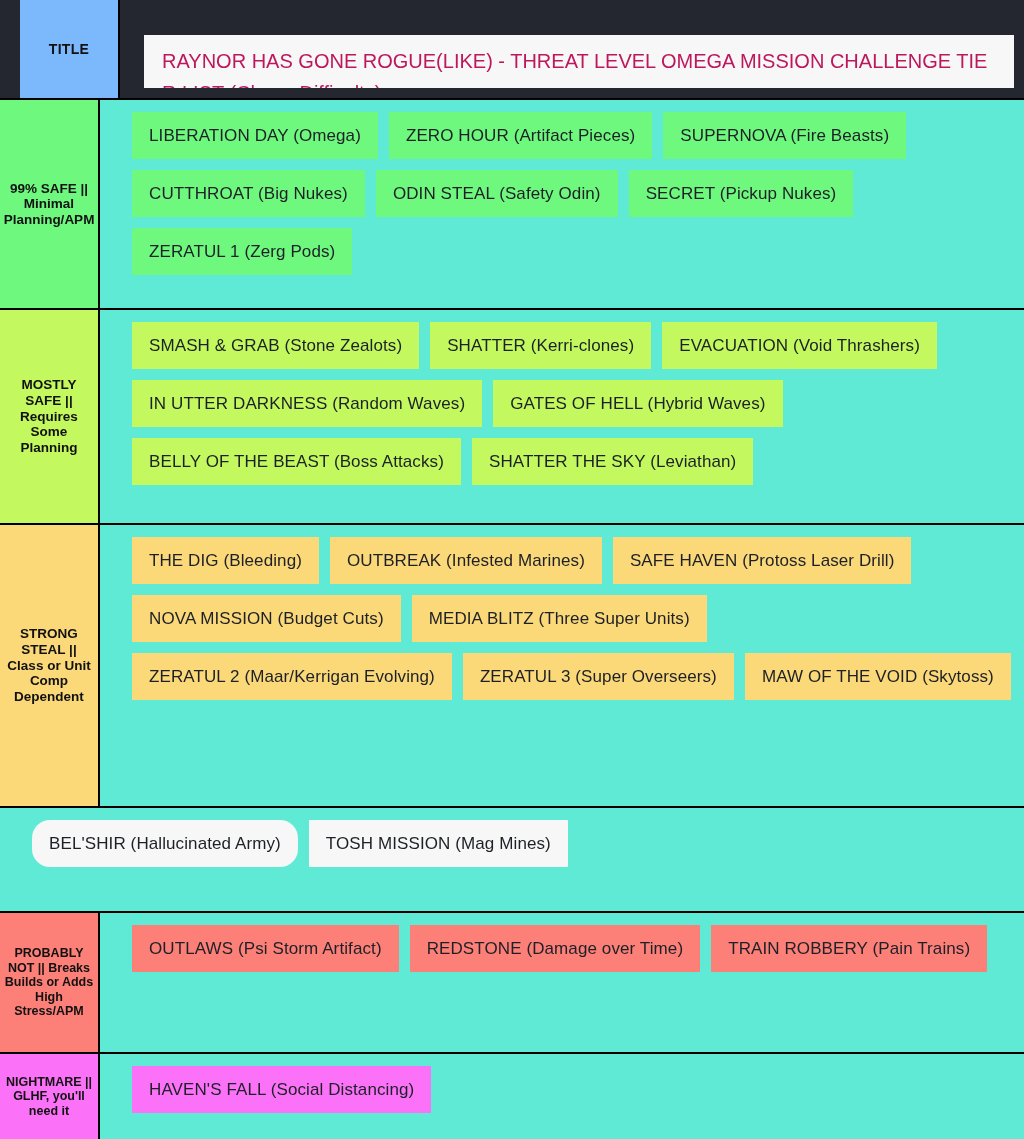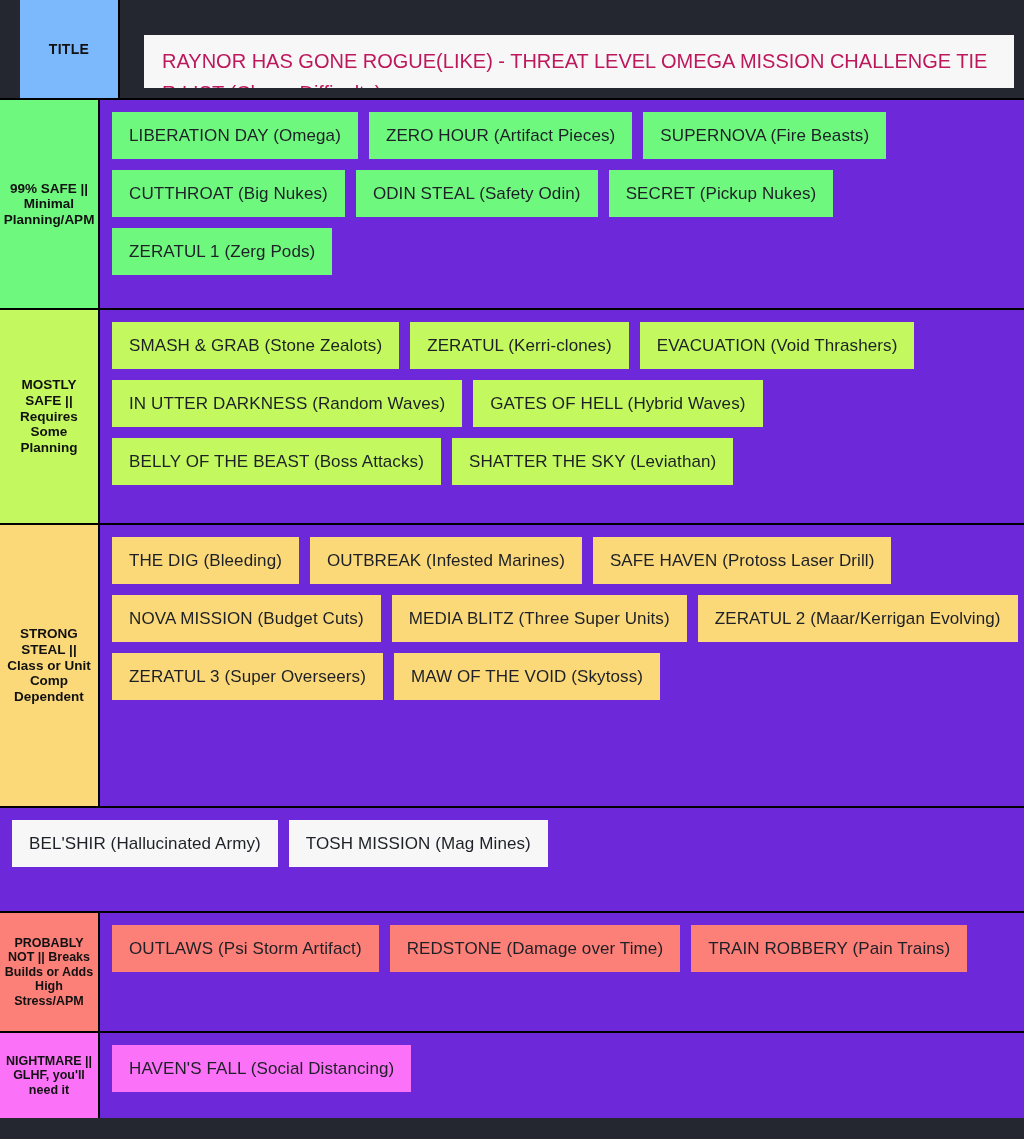--- a/index.html
+++ b/index.html
@@ -46,25 +46,25 @@
     box-sizing: border-box;
     padding: 2px 3px;
     line-height: 1.16;
     border-right: 2px solid #000000;
     word-wrap: break-word;
     overflow: hidden;
   }
 
   .tier-items {
     flex: 1;
-    background: #6d28d9;
+    background: #5eead4;
     display: flex;
     flex-wrap: wrap;
     align-content: flex-start;
-    padding: 12px 0 0 12px;
+    padding: 12px 0 0 32px;
     box-sizing: border-box;
     gap: 11px 11px;
     overflow: hidden;
   }
 
   .tier-item {
     display: flex;
     align-items: center;
     justify-content: flex-start;
     height: 47px;
@@ -102,21 +102,21 @@
     word-break: break-all;
     margin-top: 25px;
   }
 
   
   .row-title   { height: 100px; }
   .row-t1      { height: 210px; }
   .row-t2      { height: 215px; }
   .row-t3      { height: 283px; }
   .row-t4      { height: 105px; }
-  .row-t5      { height: 120px; }
+  .row-t5      { height: 141px; }
   .row-t6      { height: 85px; }
 
   .row-t4 .tier-label,
   .row-t5 .tier-label,
   .row-t6 .tier-label { font-size: 12.5px; }
   .row-t1 .tier-label,
   .row-t2 .tier-label,
   .row-t3 .tier-label { font-size: 13.5px; }
 </style>
 </head>
@@ -141,21 +141,21 @@
         <div class="tier-item" style="background: rgb(110, 248, 126);">ODIN STEAL (Safety Odin)</div>
         <div class="tier-item" style="background: rgb(110, 248, 126);">SECRET (Pickup Nukes)</div>
         <div class="tier-item" style="background: rgb(110, 248, 126);">ZERATUL 1 (Zerg Pods)</div>
       </div>
   </div>
 
   <div class="tier-row row-t2">
     <div class="tier-label" style="background: rgb(195, 249, 94);">MOSTLY SAFE || Requires Some Planning</div>
     <div class="tier-items">
         <div class="tier-item" style="background: rgb(195, 249, 94);">SMASH &amp; GRAB (Stone Zealots)</div>
-        <div class="tier-item" style="background: rgb(195, 249, 94);">ZERATUL (Kerri-clones)</div>
+        <div class="tier-item" style="background: rgb(195, 249, 94);">SHATTER (Kerri-clones)</div>
         <div class="tier-item" style="background: rgb(195, 249, 94);">EVACUATION (Void Thrashers)</div>
         <div class="tier-item" style="background: rgb(195, 249, 94);">IN UTTER DARKNESS (Random Waves)</div>
         <div class="tier-item" style="background: rgb(195, 249, 94);">GATES OF HELL (Hybrid Waves)</div>
         <div class="tier-item" style="background: rgb(195, 249, 94);">BELLY OF THE BEAST (Boss Attacks)</div>
         <div class="tier-item" style="background: rgb(195, 249, 94);">SHATTER THE SKY (Leviathan)</div>
       </div>
   </div>
 
   <div class="tier-row row-t3">
     <div class="tier-label" style="background: rgb(251, 216, 120);">STRONG STEAL || Class or Unit Comp Dependent</div>
@@ -166,21 +166,21 @@
         <div class="tier-item" style="background: rgb(251, 216, 120);">NOVA MISSION (Budget Cuts)</div>
         <div class="tier-item" style="background: rgb(251, 216, 120);">MEDIA BLITZ (Three Super Units)</div>
         <div class="tier-item" style="background: rgb(251, 216, 120);">ZERATUL 2 (Maar/Kerrigan Evolving)</div>
         <div class="tier-item" style="background: rgb(251, 216, 120);">ZERATUL 3 (Super Overseers)</div>
         <div class="tier-item" style="background: rgb(251, 216, 120);">MAW OF THE VOID (Skytoss)</div>
       </div>
   </div>
 
   <div class="tier-row row-t4">
     <div class="tier-items">
-        <div class="tier-item" style="background: rgb(247, 247, 247);">BEL'SHIR (Hallucinated Army)</div>
+        <div class="tier-item" style="background: rgb(247, 247, 247); border-radius: 18px;">BEL'SHIR (Hallucinated Army)</div>
         <div class="tier-item" style="background: rgb(247, 247, 247);">TOSH MISSION (Mag Mines)</div>
       </div>
   </div>
 
   <div class="tier-row row-t5">
     <div class="tier-label" style="background: rgb(252, 127, 120);">PROBABLY NOT || Breaks Builds or Adds High Stress/APM</div>
     <div class="tier-items">
         <div class="tier-item" style="background: rgb(252, 127, 120);">OUTLAWS (Psi Storm Artifact)</div>
         <div class="tier-item" style="background: rgb(252, 127, 120);">REDSTONE (Damage over Time)</div>
         <div class="tier-item" style="background: rgb(252, 127, 120);">TRAIN ROBBERY (Pain Trains)</div>

